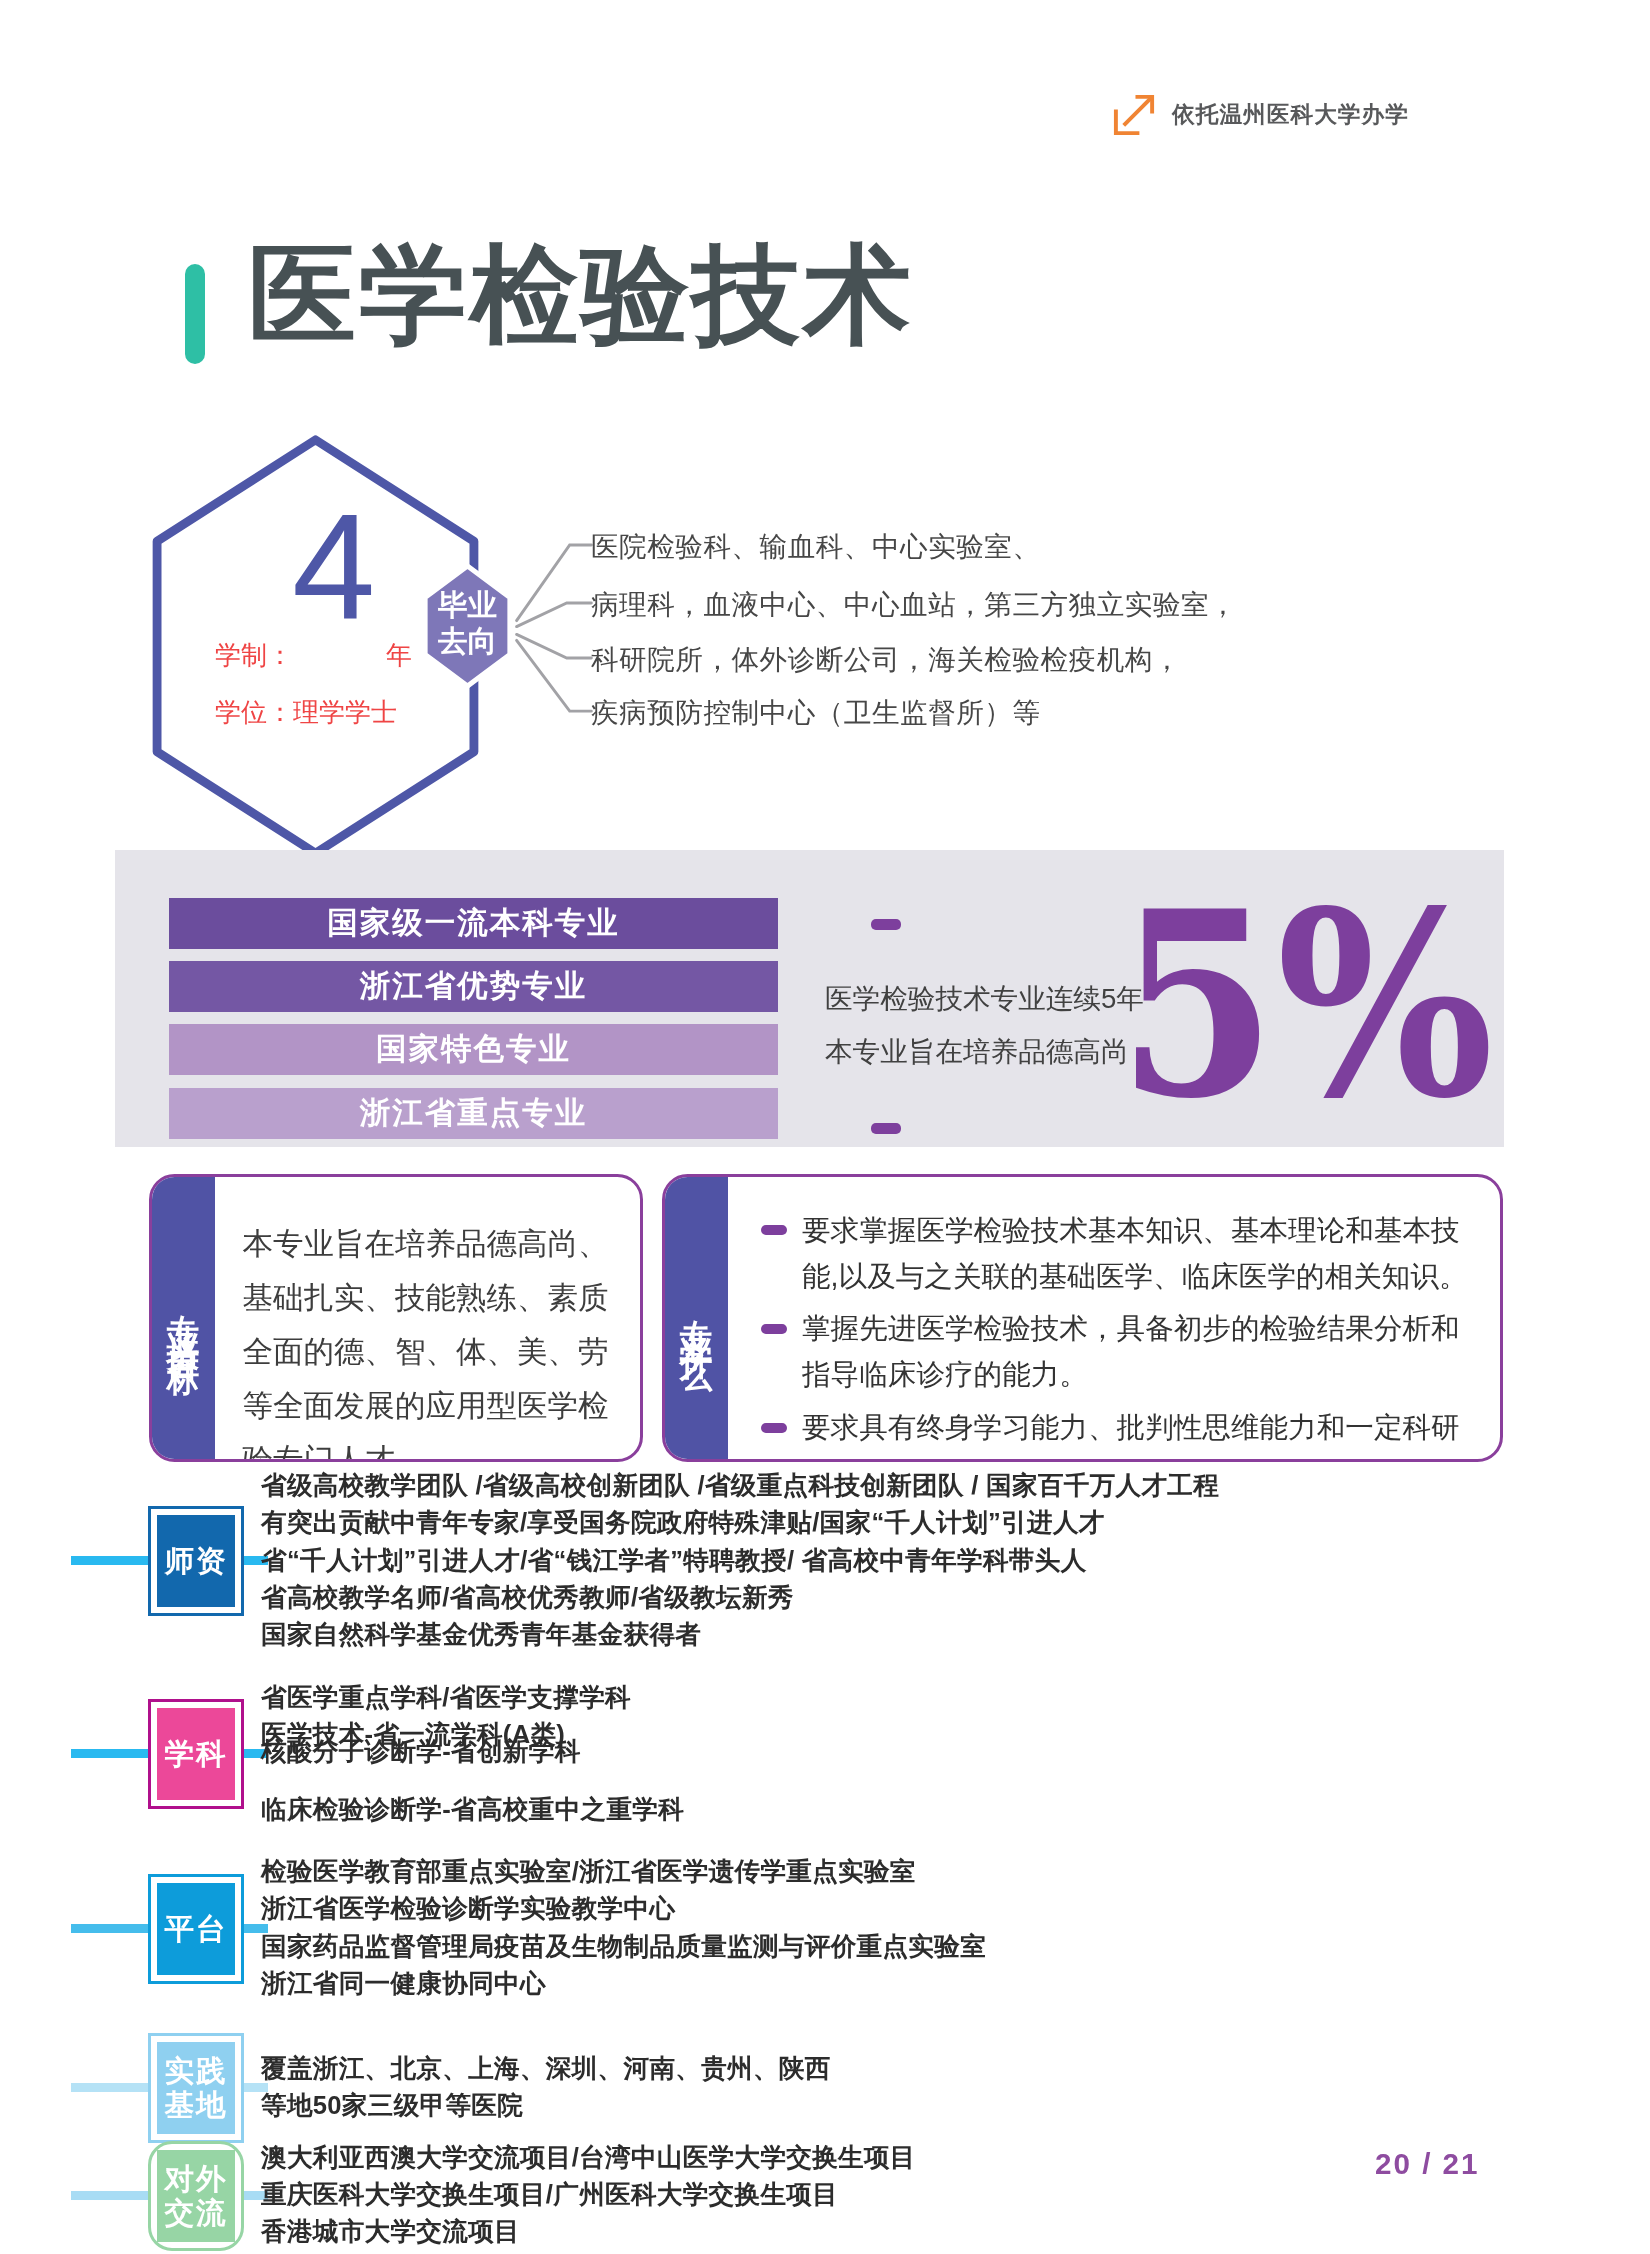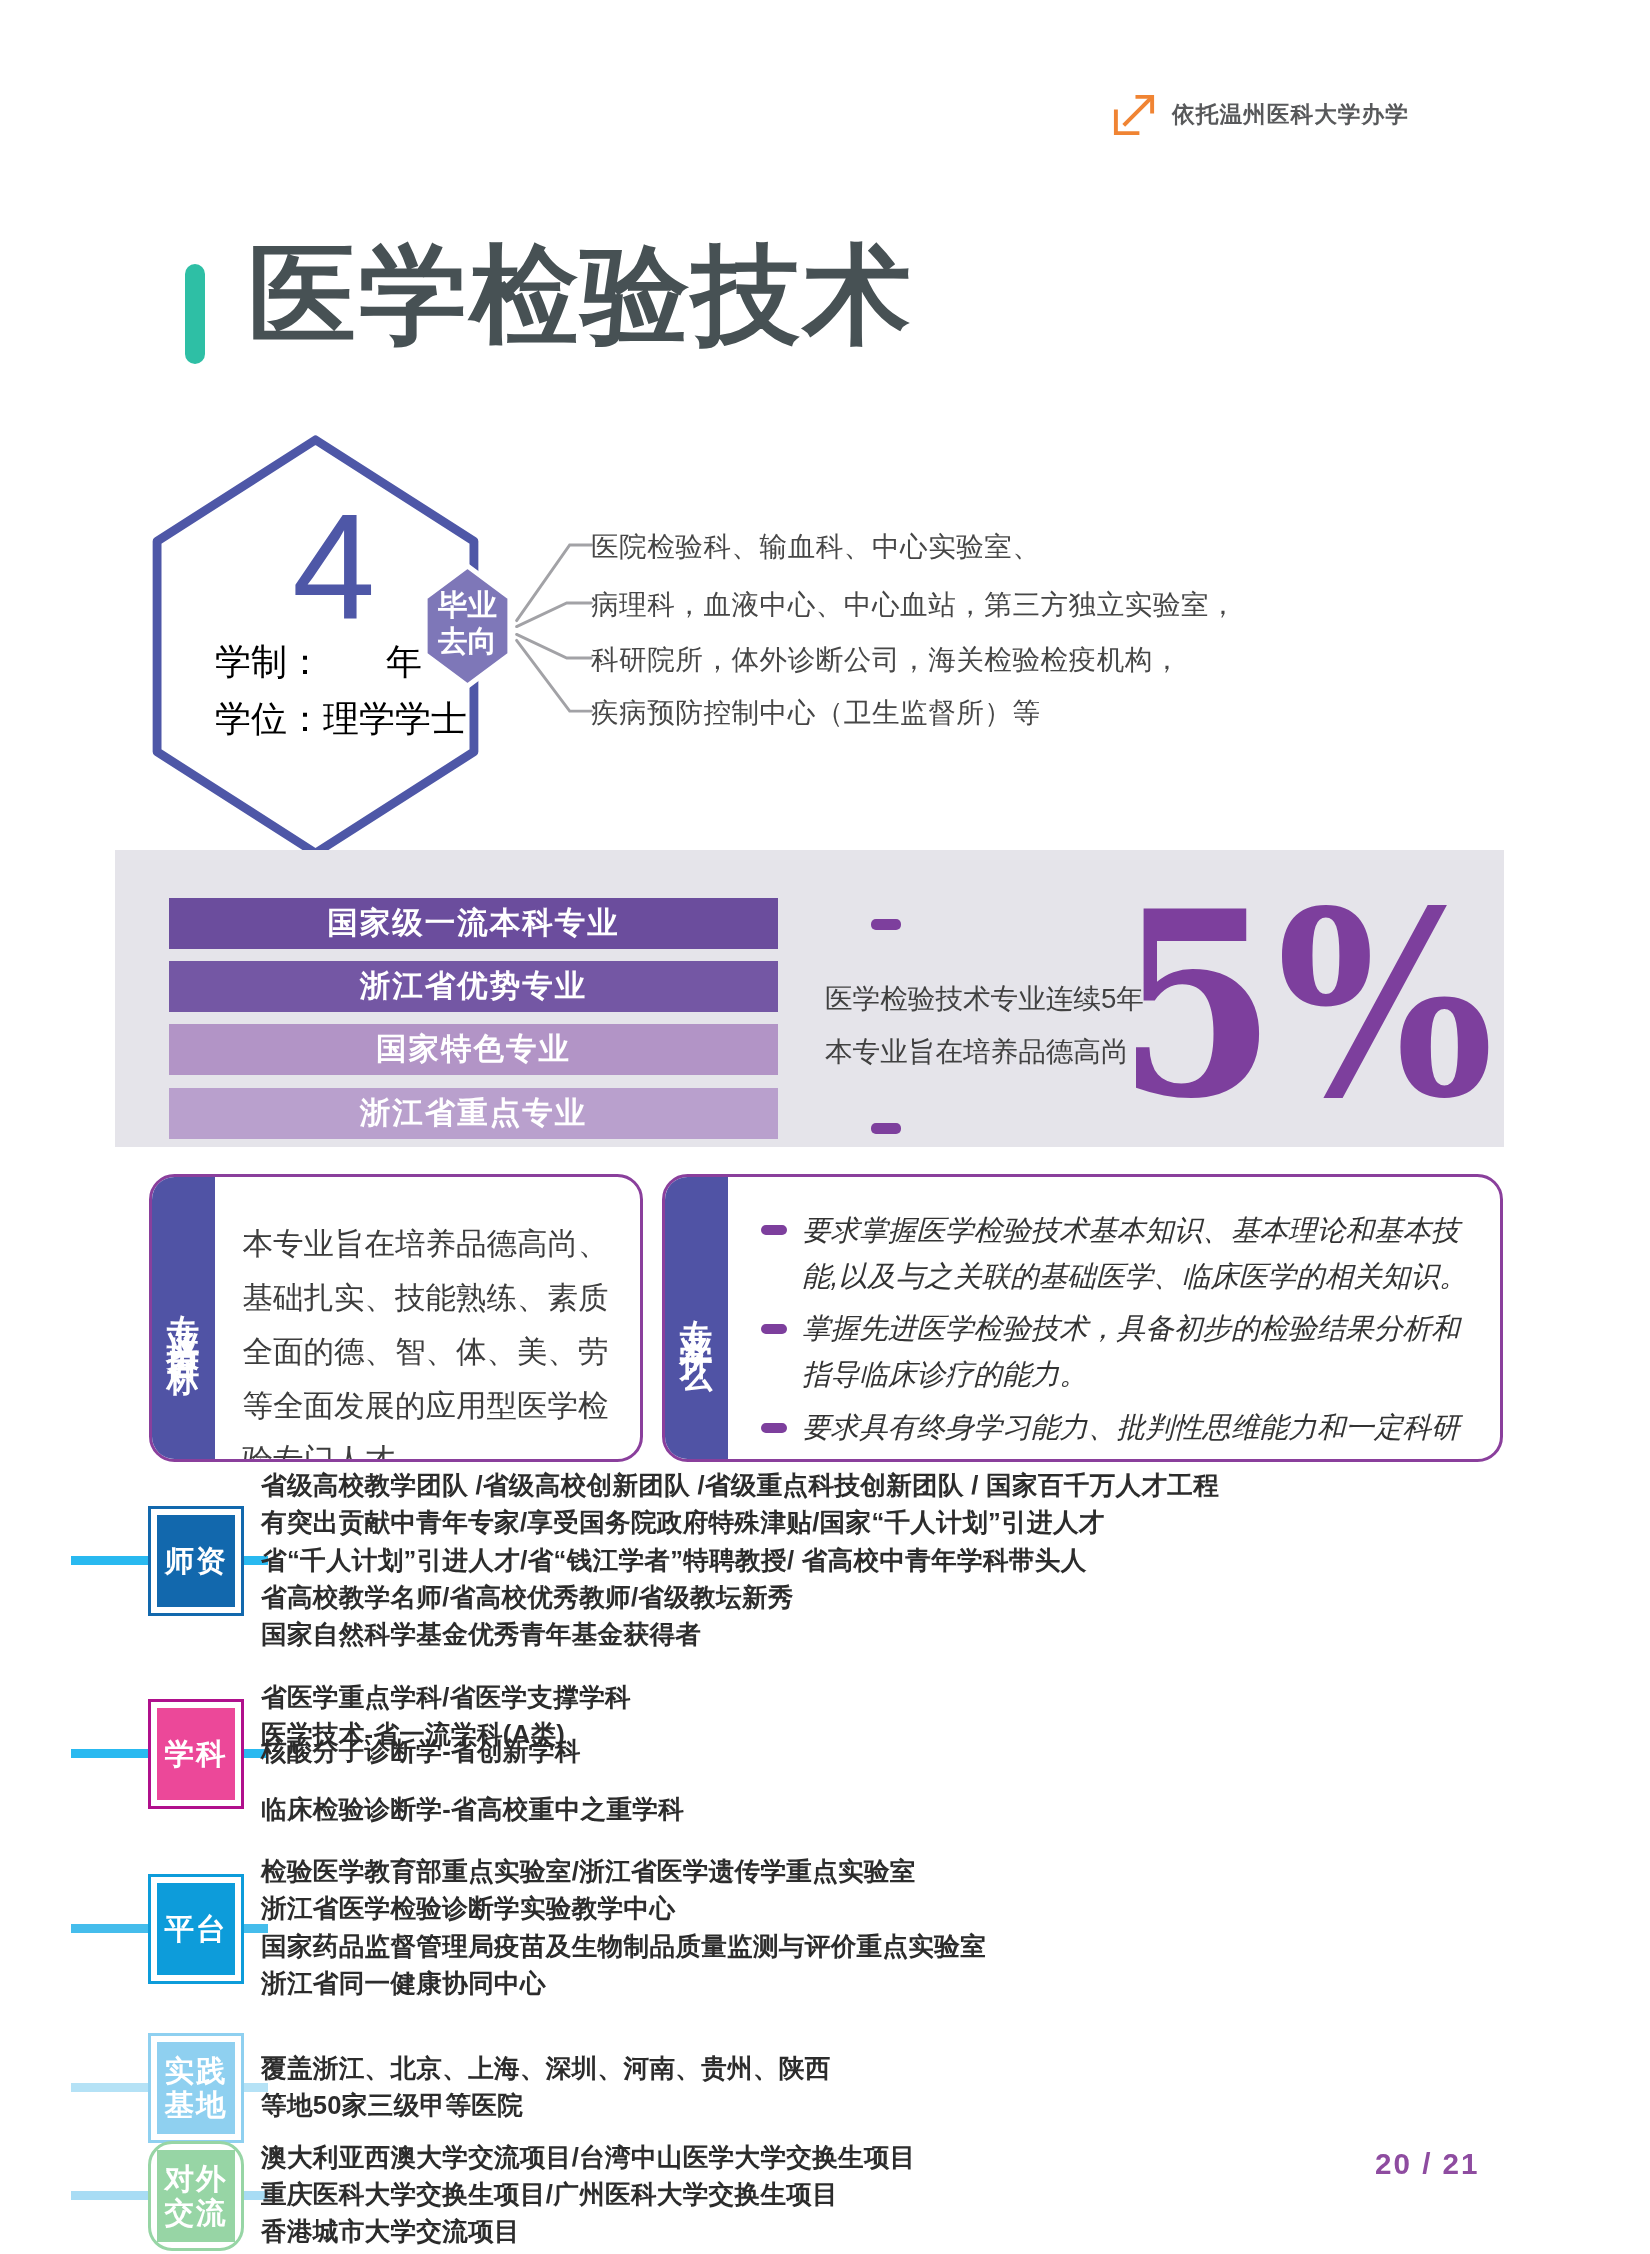--- a/index.html
+++ b/index.html
@@ -13,21 +13,21 @@
   
   .hdr-text{left:1172px;top:99px;font-size:22.7px;font-weight:bold;color:#58595b;letter-spacing:1px;}
   .hdr-arrow{left:1111px;top:91px;width:47px;height:47px;}
 
   
   .title-pill{left:185px;top:264px;width:19.7px;height:100px;border-radius:10.8px;}
   .page-title{left:248px;top:236px;font-size:108px;font-weight:bold;color:#475154;letter-spacing:3px;line-height:1.1;}
 
   
   .hex-big{left:148px;top:431px;}
-  .hex-label{font-size:36px;color:#000000;}
+  .hex-label{font-size:26px;color:#ef4444;}
   .lbl-duration{left:215px;top:638px;}
   .lbl-year{left:386px;top:638px;}
   .lbl-degree{left:215px;top:695px;}
   .big-4{left:292px;top:491px;font-size:150px;font-weight:400;color:#4e57a7;line-height:1;}
   .hex-small{left:420px;top:561px;}
   .hex-small-text{left:420px;top:587px;width:95px;text-align:center;color:#fff;font-size:29.6px;font-weight:bold;line-height:36px;}
   .connectors{left:493px;top:522px;}
   .dest-item{left:591px;font-size:27.6px;color:#474747;font-weight:500;letter-spacing:0.5px;}
 
   
@@ -41,21 +41,21 @@
 
   
   .info-box{top:1174px;height:288px;border:3.9px solid #8a3f9c;border-radius:25.6px;background:#fff;
             box-sizing:border-box;display:flex;overflow:hidden;}
   .box-left{left:149px;width:494px;}
   .box-right{left:662px;width:841px;}
   .box-strip{width:63px;flex:0 0 63px;display:flex;align-items:center;justify-content:center;
              color:#fff;font-size:32.5px;font-weight:bold;
              writing-mode:vertical-rl;text-orientation:upright;letter-spacing:9.9px;}
   .box-body{flex:1;padding:39px 23.6px 0 27.6px;font-size:30.5px;line-height:54px;color:#3d3d3d;font-weight:500;}
-  .bullets{flex:1;padding:29.6px 21.7px 0 33px;margin:0;list-style:none;font-style:italic;}
+  .bullets{flex:1;padding:29.6px 21.7px 0 33px;margin:0;list-style:none;}
   .bullets li{position:relative;padding-left:41px;margin-bottom:6.9px;font-size:28.6px;line-height:46px;color:#333;font-weight:500;}
   .bullets li .dash{position:absolute;left:0;top:18.7px;width:25.6px;height:9.9px;border-radius:4.9px;}
 
   
   .sec-line{left:71px;width:197px;height:8.9px;}
   .sec-badge{left:148px;width:96px;height:110px;border:3px solid;background:#fff;padding:5.9px;
              box-sizing:border-box;z-index:2;}
   .sec-badge .inner{width:100%;height:100%;display:flex;align-items:center;justify-content:center;
              color:#fff;font-size:29.6px;font-weight:bold;line-height:34px;text-align:center;white-space:pre-line;letter-spacing:2px;}
   .sec-item{left:261px;font-size:25.6px;font-weight:bold;color:#2c2c2c;letter-spacing:0.3px;white-space:nowrap;}

